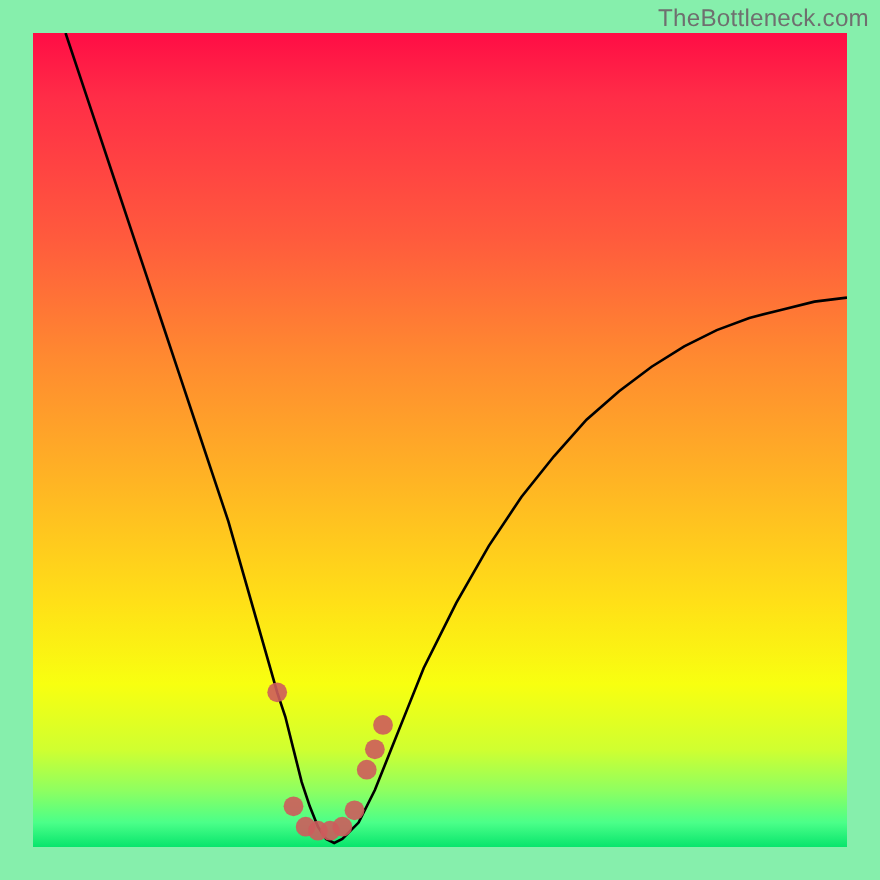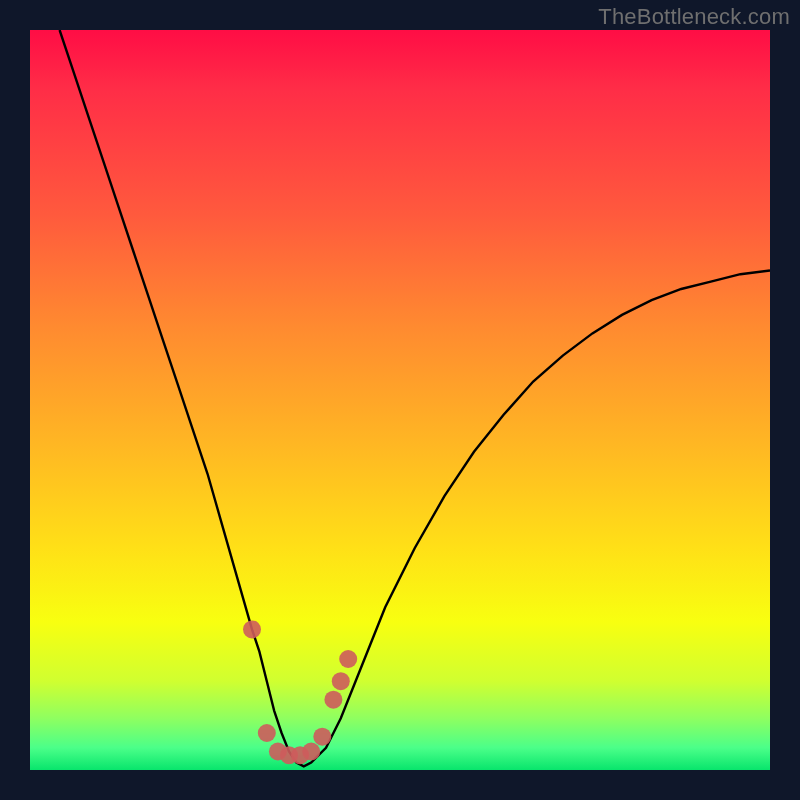--- a/index.html
+++ b/index.html
@@ -8,21 +8,21 @@
     width: 800px;
     height: 800px;
     background: #000;
     font-family: Arial, Helvetica, sans-serif;
     overflow: hidden;
   }
   .frame {
     position: absolute;
     top: 0; left: 0;
     width: 800px; height: 800px;
-    background: #0f172a;
+    background: #86efac;
   }
   .plot-area {
     position: absolute;
     top: 30px;
     left: 30px;
     width: 740px;
     height: 740px;
     overflow: hidden;
   }
   .gradient {

